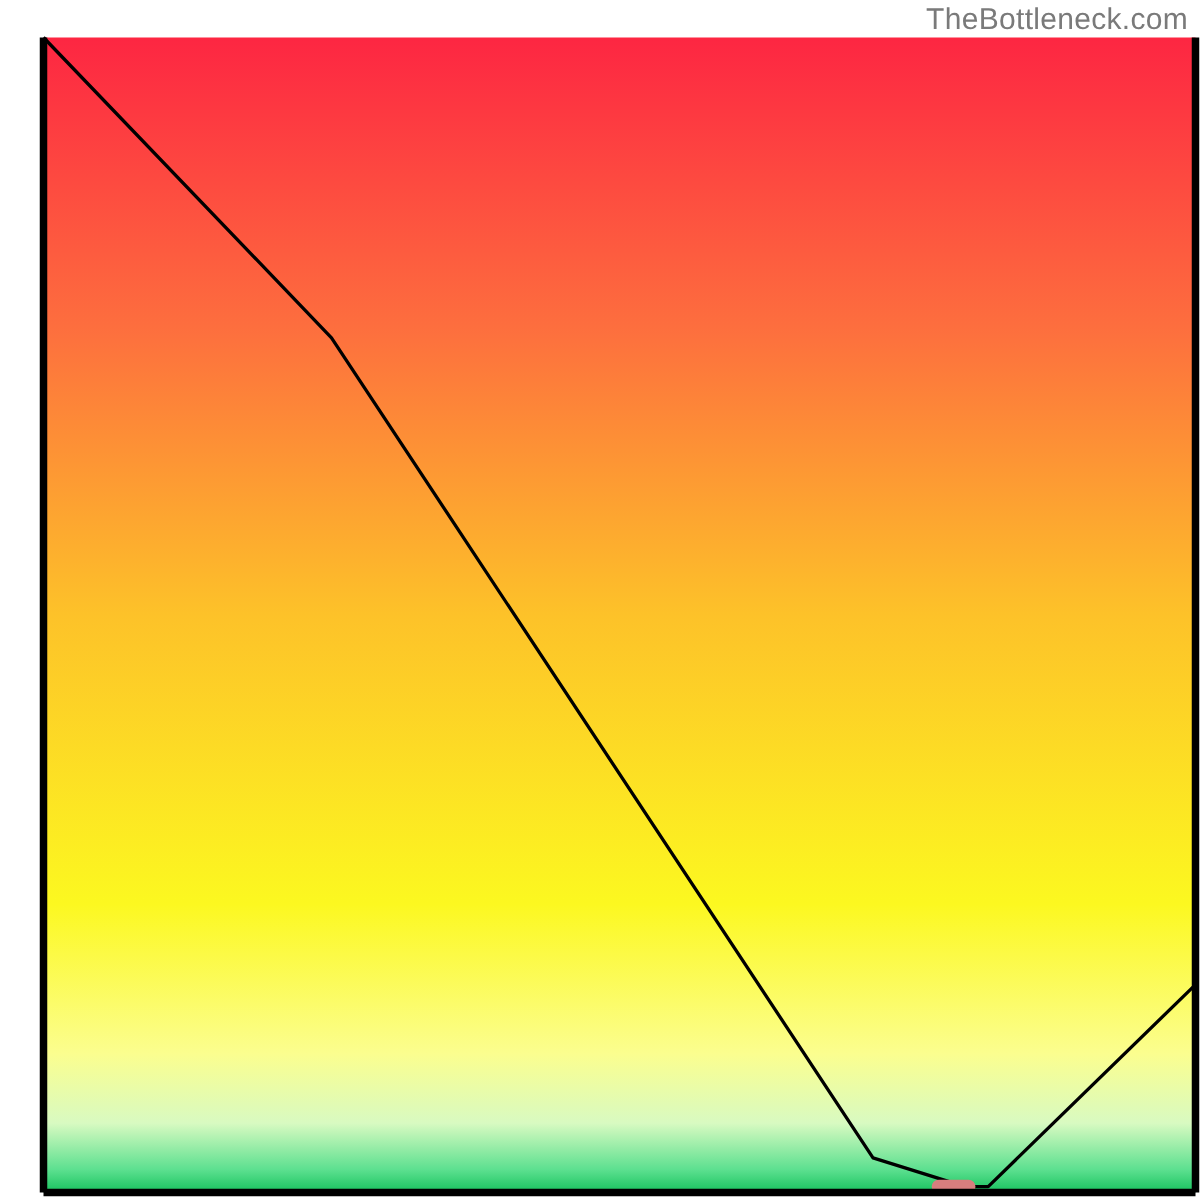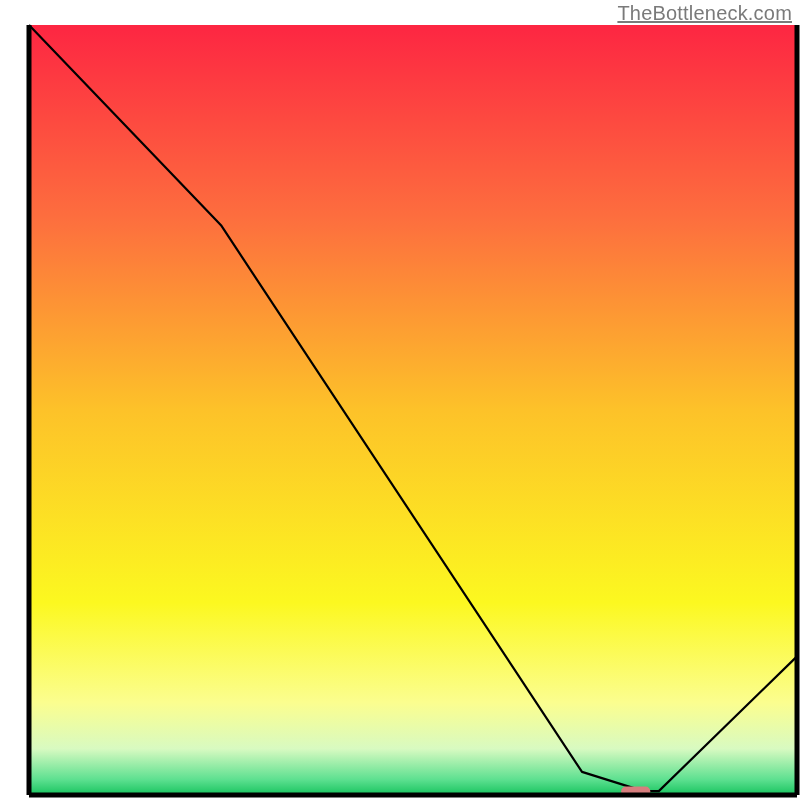--- a/index.html
+++ b/index.html
@@ -13,21 +13,20 @@
   }
   .watermark {
     position: absolute;
     top: 2px;
     right: 8px;
     color: #7a7a7a;
     font-size: 20px;
     font-weight: 500;
     z-index: 10;
     letter-spacing: 0.2px;
-    text-decoration: underline;
   }
   svg {
     display: block;
   }
 </style>
 </head>
 <body>
 
 <div class="watermark">TheBottleneck.com</div>
 

